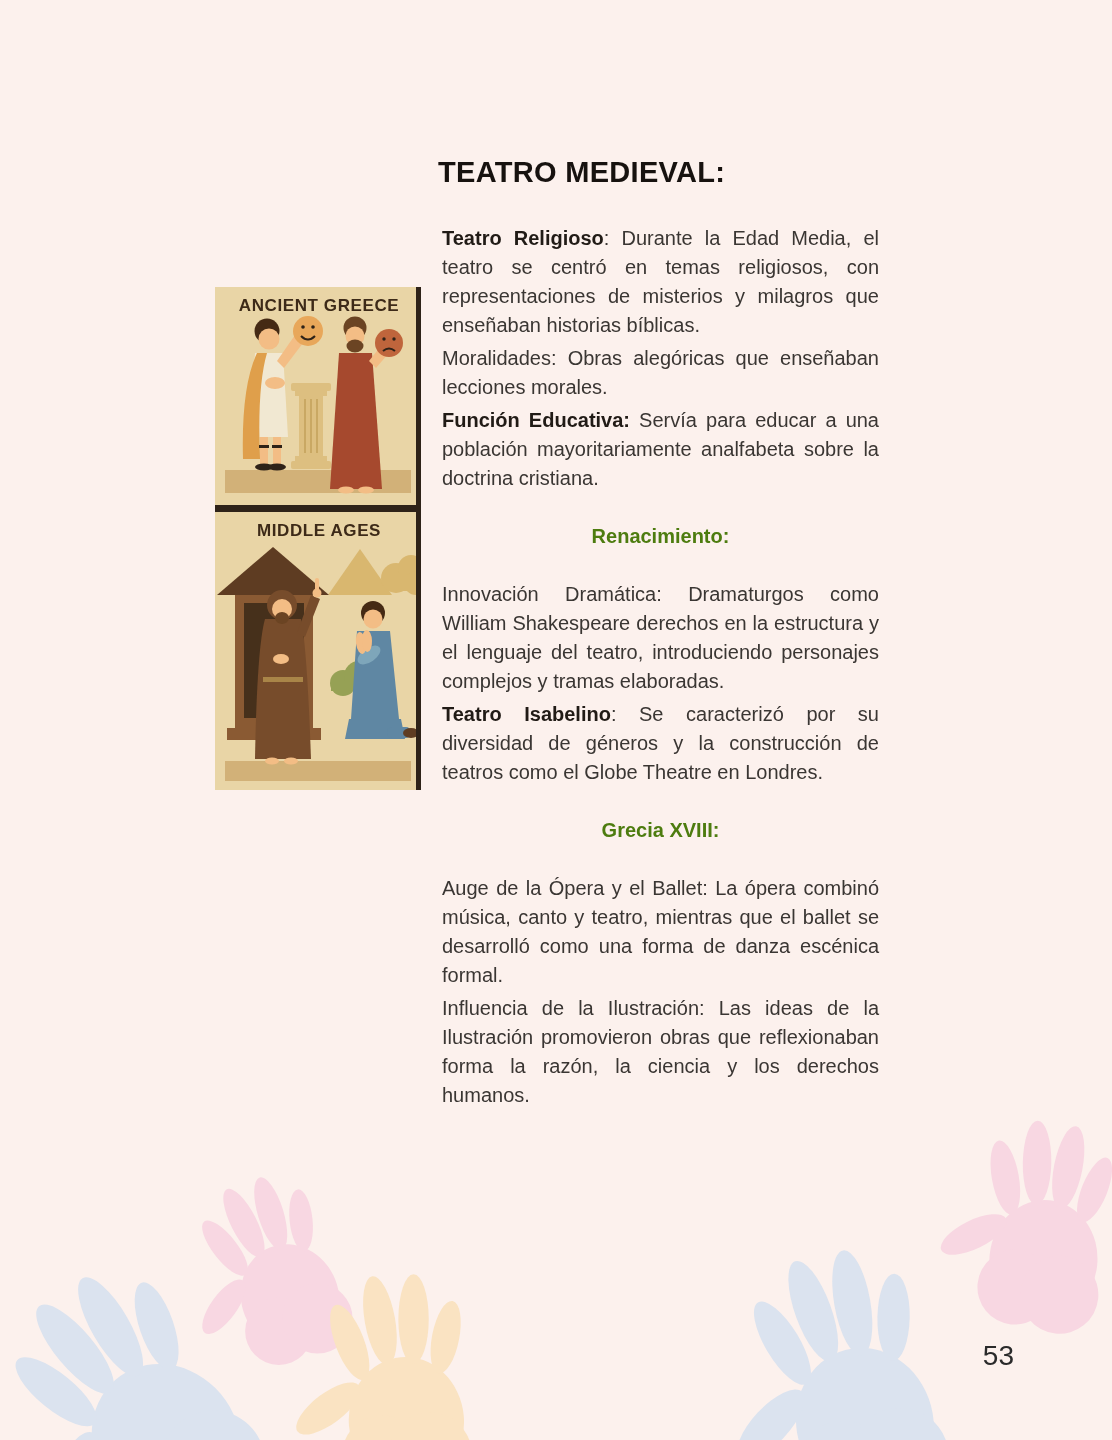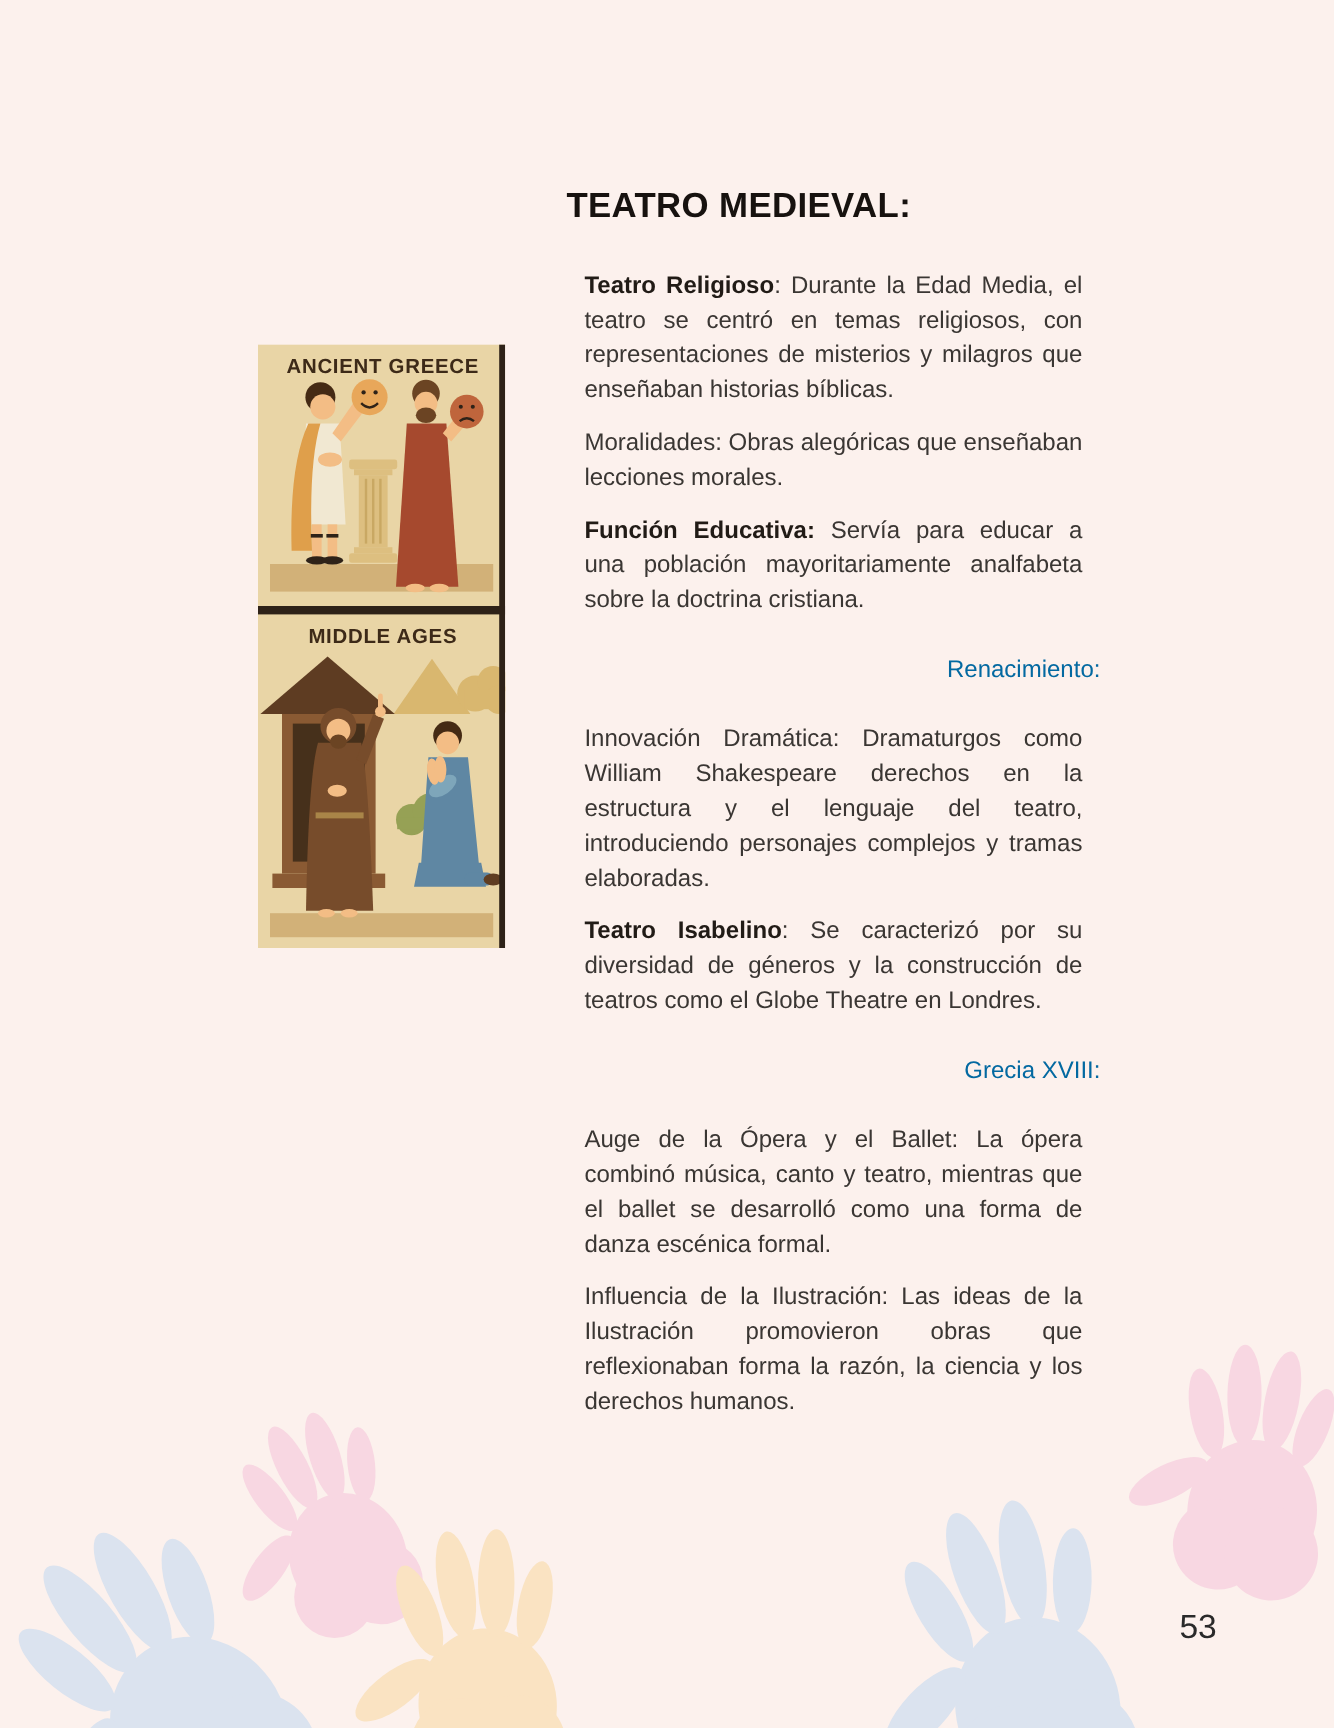--- a/index.html
+++ b/index.html
@@ -7,31 +7,31 @@
     position:relative; width:1112px; height:1440px;
     background:#fcf1ed; overflow:hidden; margin:0 auto;
     font-family:"Liberation Sans", sans-serif;
   }
   .decor-svg { position:absolute; left:0; top:0; width:1112px; height:1440px; z-index:0; }
   .illus { position:absolute; left:215px; top:287px; width:206px; height:503px; z-index:1; }
   .illus text {
     font-family:"Liberation Sans", sans-serif; font-weight:700;
     font-size:17px; letter-spacing:0.6px; text-anchor:middle;
   }
-  .text-col { position:absolute; left:472px; top:155px; width:445px; z-index:1; }
+  .text-col { position:absolute; left:438px; top:155px; width:445px; z-index:1; }
   .title {
     font-size:29px; line-height:34px; font-weight:700;
     color:#17120f; margin:0 0 35px 0; letter-spacing:0.3px;
   }
   .text-col p {
-    margin:15px; font-size:20px; line-height:29px; color:#3a3633;
+    margin:4px; font-size:20px; line-height:29px; color:#3a3633;
     text-align:justify;
   }
   .text-col p b { color:#211b16; }
-  .text-col p.hd { font-weight:400; color:#0369a1; margin:29px 0; text-align:right; }
+  .text-col p.hd { font-weight:700; color:#4d7c0f; margin:29px 0; text-align:center; }
   .page-number {
     position:absolute; right:98px; top:1335px; z-index:1;
     font-size:28px; line-height:42px; color:#2a2a2a;
   }
 </style>
 </head>
 <body>
 
 <div class="page">
 

